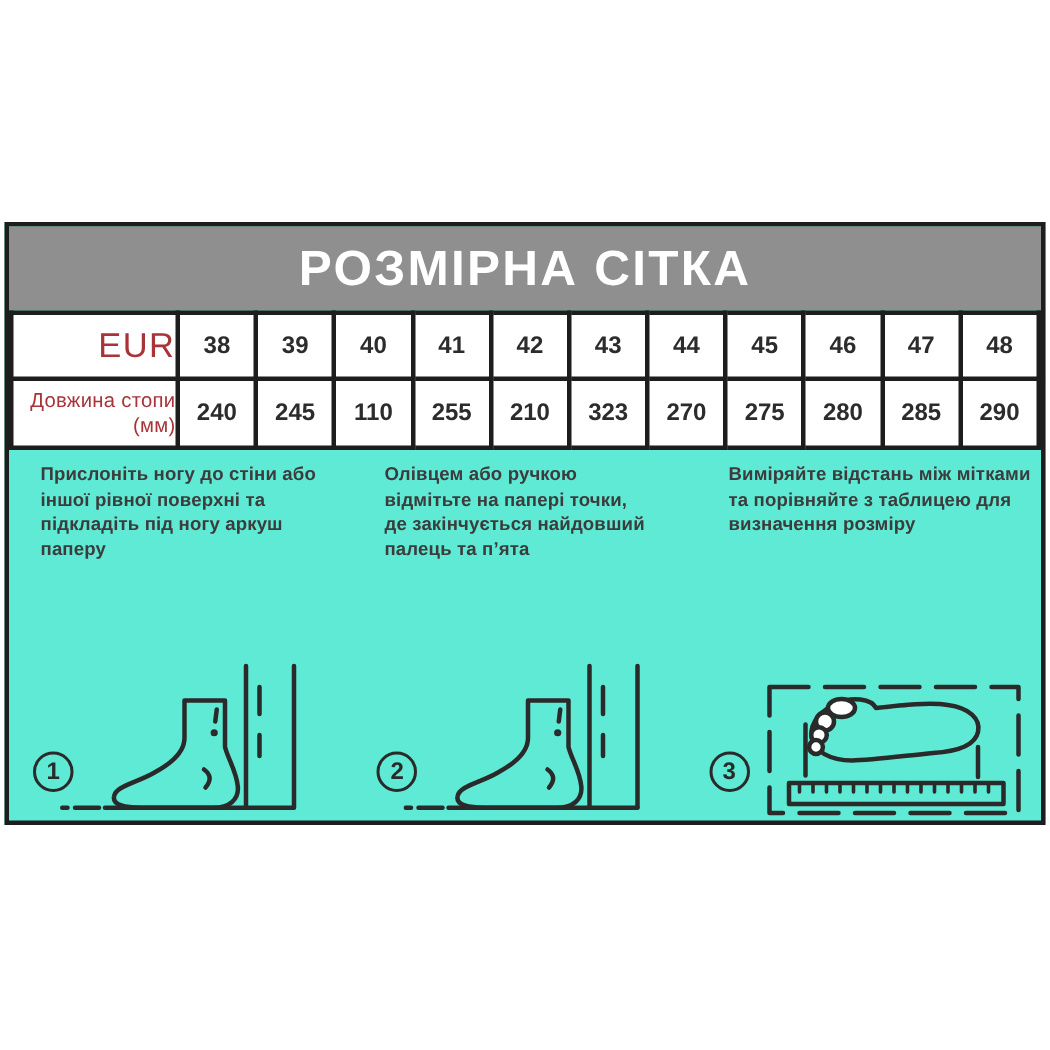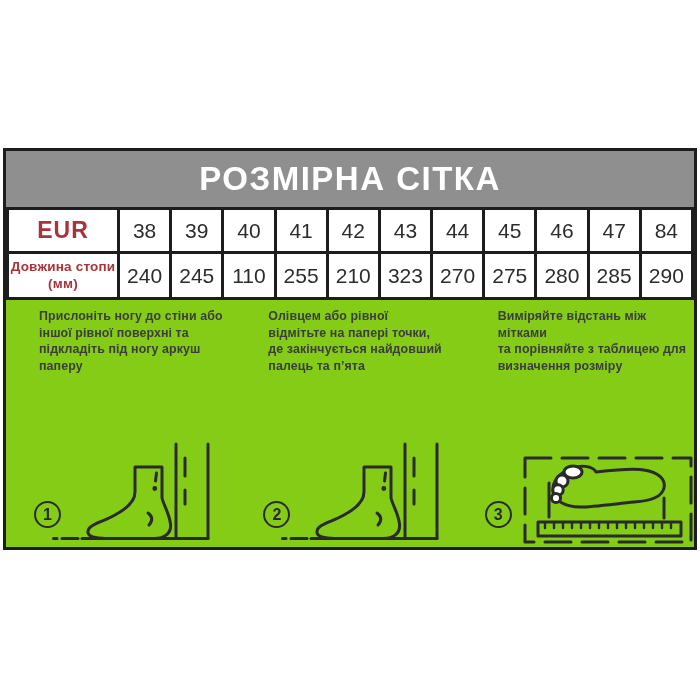--- a/index.html
+++ b/index.html
@@ -2,43 +2,43 @@
 <html><head>
 <meta charset="utf-8">
 <style>
   html,body { margin:0; padding:0; }
   body {
     width:700px; height:700px; background:#ffffff; position:relative;
     font-family:"Liberation Sans", sans-serif;
   }
   .frame {
     position:absolute; left:3px; top:148px; width:694px; height:402px;
-    box-sizing:border-box; border:3px solid #1d1d1d; background:#84cc16;
+    box-sizing:border-box; border:3px solid #1d1d1d; background:#5eead4;
     display:flex; flex-direction:column;
   }
   .band {
     flex:0 0 56px; background:#8f8f8f;
     display:flex; align-items:center; justify-content:center;
   }
   .band .title {
     color:#ffffff; font-size:33px; font-weight:bold; letter-spacing:1.5px;
   }
   table.size {
     width:100%; border-collapse:collapse; table-layout:fixed;
   }
   table.size th, table.size td {
     border:3px solid #1d1d1d; text-align:center; vertical-align:middle;
     padding:0; background:#ffffff; height:41px;
   }
   table.size tr:last-child th, table.size tr:last-child td { height:43px; }
-  table.size td { font-size:21px; color:#2c2c2c; }
-  table.size th { color:#a83338; font-size:23px; font-weight:bold; letter-spacing:1px; }
+  table.size td { font-size:16px; color:#2c2c2c;font-weight:bold; }
+  table.size th { color:#a83338; font-size:23px; font-weight:normal; letter-spacing:1px;text-align:right; }
   table.size th.label-small { font-size:13.5px; letter-spacing:0.2px; line-height:1.25; }
   .instructions { flex:1 1 auto; display:flex; }
-  .inst-col { flex:1 1 0; position:relative; padding:8px 4px 0 21px; box-sizing:border-box;margin-left:12px; }
+  .inst-col { flex:1 1 0; position:relative; padding:8px 4px 0 21px; box-sizing:border-box; }
   .inst-text {
     font-size:12.4px; font-weight:bold; color:#3c3c3c; line-height:1.33;
     white-space:pre-line; letter-spacing:0.1px;
   }
   .num-circle {
     position:absolute; left:16px; bottom:19px; width:27px; height:27px;
     border:2.5px solid #2a2a2a; border-radius:50%; box-sizing:border-box;
     display:flex; align-items:center; justify-content:center;
     font-size:16px; font-weight:bold; color:#2a2a2a;
   }
@@ -76,21 +76,21 @@
           <td>38</td>
           <td>39</td>
           <td>40</td>
           <td>41</td>
           <td>42</td>
           <td>43</td>
           <td>44</td>
           <td>45</td>
           <td>46</td>
           <td>47</td>
-          <td>84</td>
+          <td>48</td>
         </tr>
         <tr>
           <th class="label-small">Довжина стопи (мм)</th>
           <td>240</td>
           <td>245</td>
           <td>110</td>
           <td>255</td>
           <td>210</td>
           <td>323</td>
           <td>270</td>
@@ -119,21 +119,21 @@
         <line x1="10" y1="96.5" x2="26" y2="96.5"></line>
         <line x1="1.5" y1="96.5" x2="5" y2="96.5"></line>
         <path d="M83 25 L83 50 C83 58 76 66 63 73 C51 80 37 82 36 89 C35 95 44 96.5 54 96.5 L102 96.5 C113 96.5 119.5 91 118.5 82 C117.5 72 112 64 110 56 L110 25 Z"></path>
         <path d="M104.5 31 L103.5 39"></path>
         <circle cx="102.8" cy="46.5" r="0.9" fill="#2a2a2a"></circle>
         <path d="M96 71 q7 5 1 12"></path>
       </svg>
     </div>
 
     <div class="inst-col">
-      <div class="inst-text">Олівцем або рівної
+      <div class="inst-text">Олівцем або ручкою
 відмітьте на папері точки,
 де закінчується найдовший
 палець та п’ята</div>
       <div class="num-circle">2</div>
       <svg class="illus" width="160" height="105" viewBox="0 0 160 105" fill="none" stroke="#2a2a2a" stroke-width="3" stroke-linecap="round" stroke-linejoin="round">
         <line x1="124" y1="2" x2="124" y2="96"></line>
         <line x1="133" y1="16" x2="133" y2="34"></line>
         <line x1="133" y1="48" x2="133" y2="62"></line>
         <line x1="156" y1="2" x2="156" y2="96"></line>
         <line x1="30" y1="96.5" x2="156" y2="96.5"></line>

